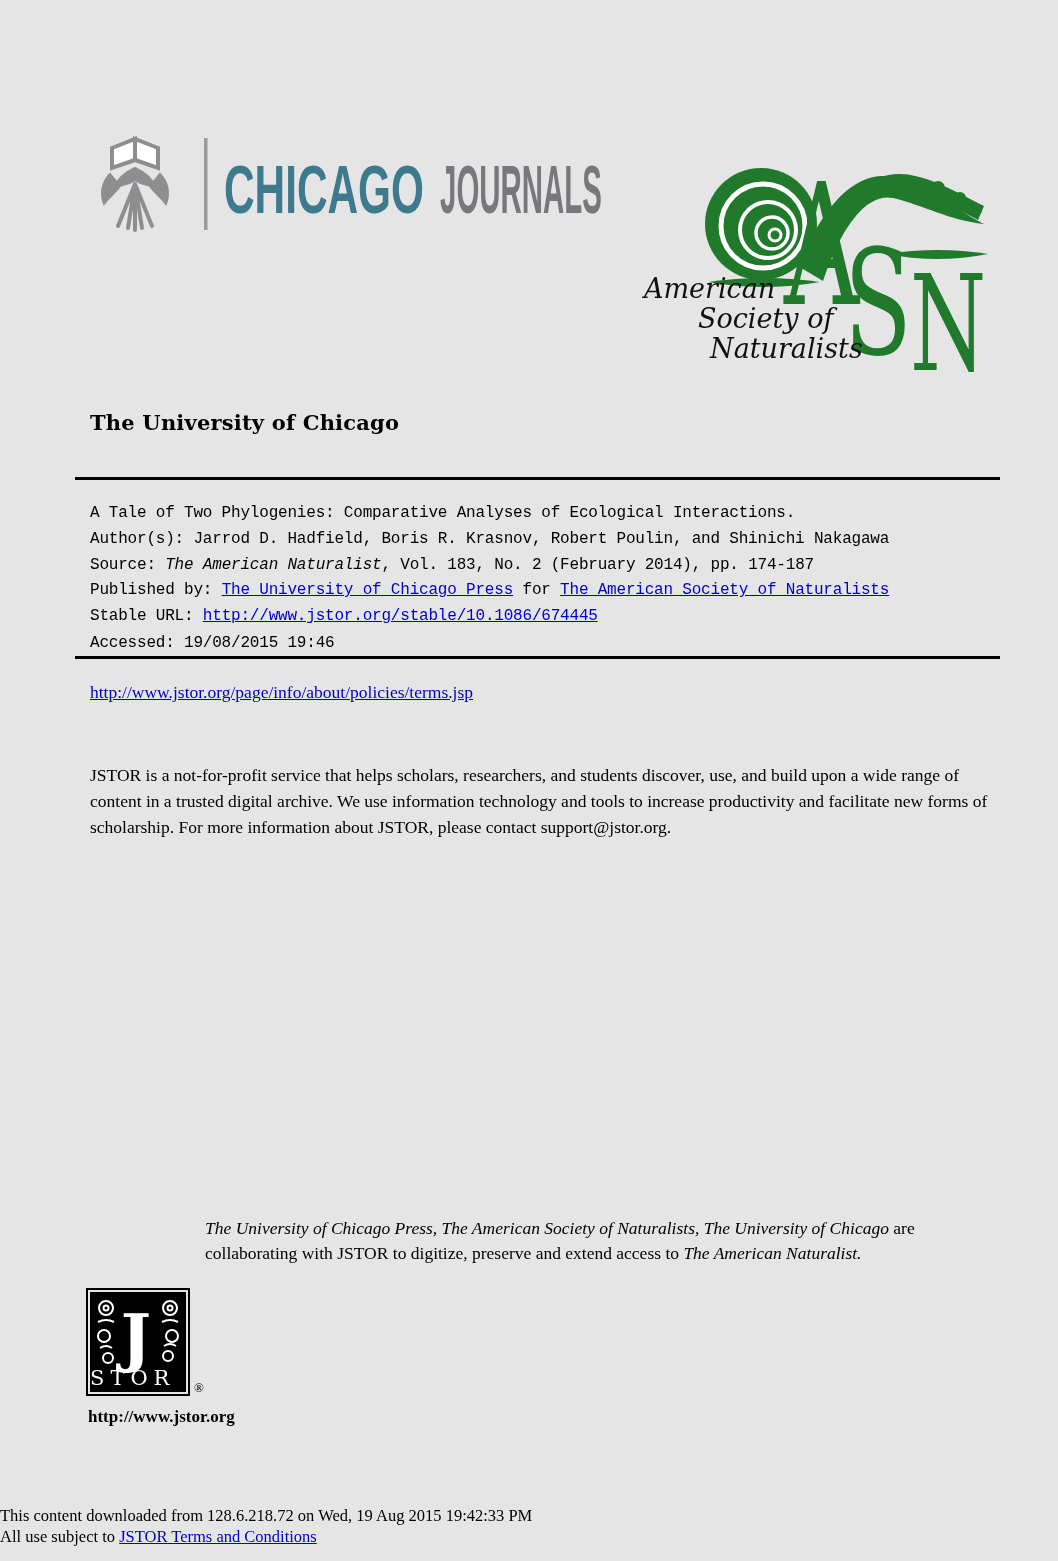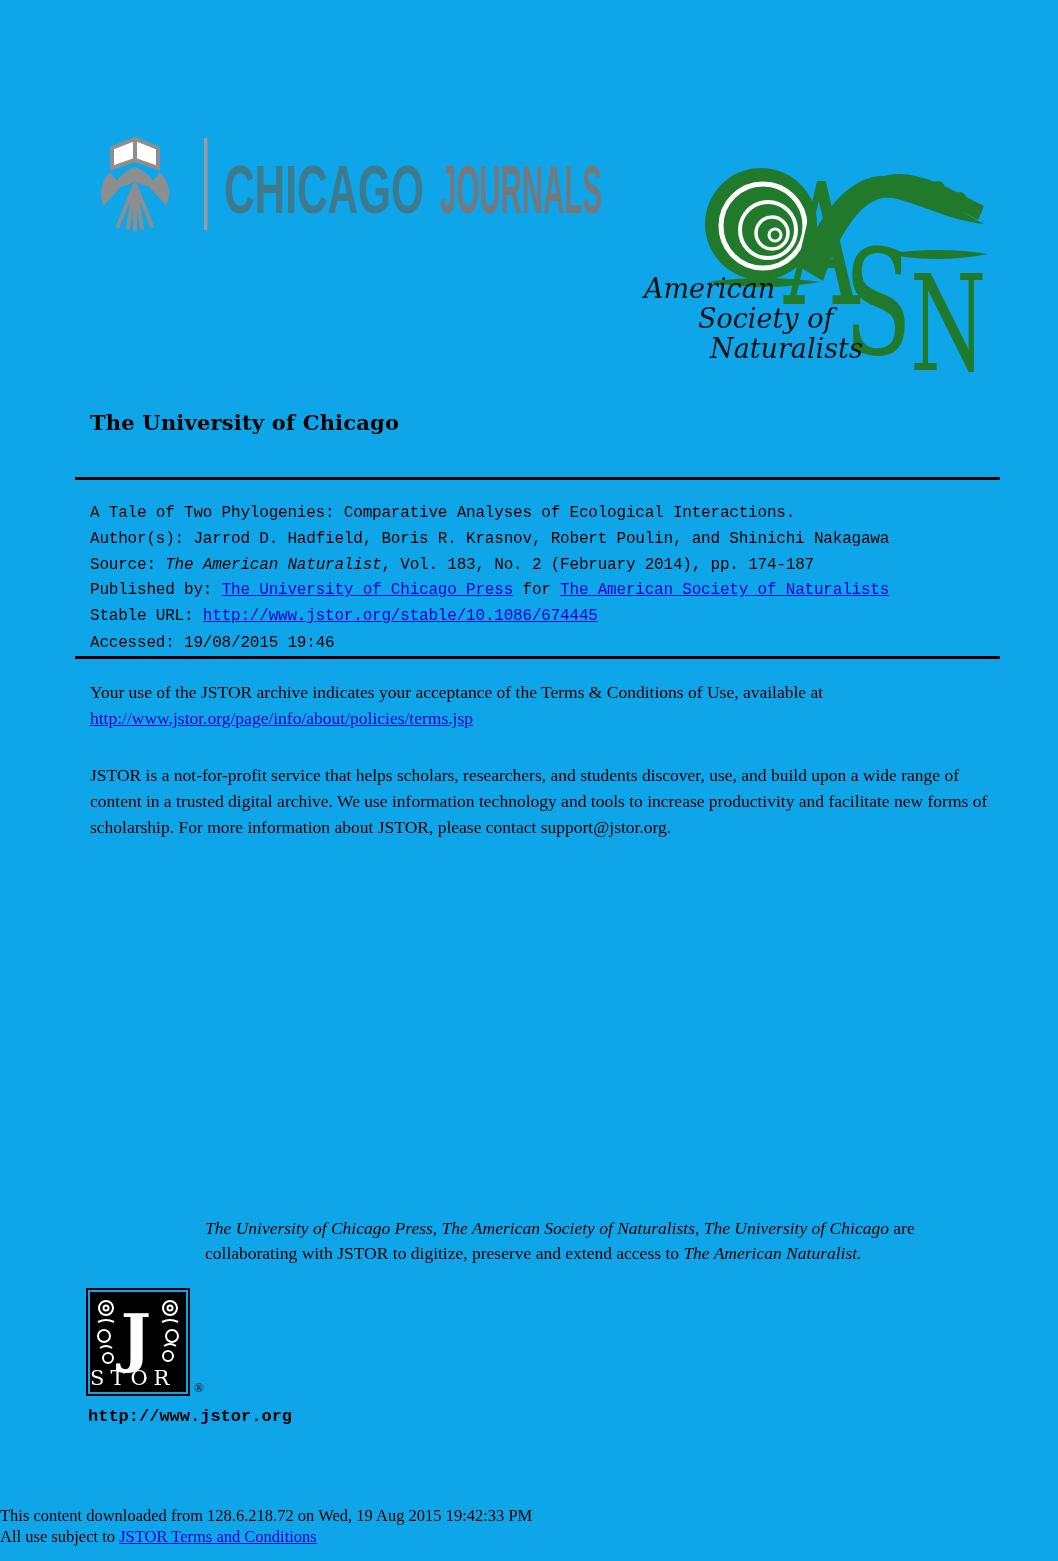--- a/index.html
+++ b/index.html
@@ -1,21 +1,21 @@
 <!DOCTYPE html>
 <html><head>
 <meta charset="utf-8">
 <style>
   * { margin:0; padding:0; box-sizing:border-box; }
   html,body { background:#ffffff; }
   .page {
     position:relative;
     width:1058px; height:1561px;
     margin:0 auto;
-    background:#0ea5e9;
+    background:#e5e5e5;
     font-family:"DejaVu Serif", serif;
     color:#000;
     overflow:hidden;
   }
 
   
   .cj-logo { position:absolute; left:88px; top:134px; }
   .asn-logo { position:absolute; left:638px; top:146px; }
 
   
@@ -78,21 +78,21 @@
     position:absolute; left:104px; bottom:-4px; font-size:13px;
     font-family:"Liberation Serif", serif;
   }
   .collab {
     position:absolute; left:205px; top:1216px; width:748px;
     font-family:"Liberation Serif", serif;
     font-size:17.5px; line-height:25px;
   }
   .jstor-url {
     position:absolute; left:88px; top:1407px;
-    font-family:Liberation Mono, monospace; font-weight:bold; font-size:17px;
+    font-family:Liberation Serif, serif; font-weight:bold; font-size:17px;
   }
 
   
   .footer {
     position:absolute; left:0; right:0; top:1505px; text-align:left;
     font-family:"Liberation Serif", serif; font-size:16.5px; line-height:21px;
   }
 </style>
 </head>
 <body>
@@ -165,21 +165,20 @@
     <div><span>Author(s): </span><span>Jarrod D. Hadfield, Boris R. Krasnov, Robert Poulin, and Shinichi Nakagawa</span></div>
     <div><span>Source: </span><span class="it">The American Naturalist</span><span>, Vol. 183, No. 2 (February 2014), pp. 174-187</span></div>
     <div><span>Published by: </span><span class="link">The University of Chicago Press</span><span> for </span><span class="link">The American Society of Naturalists</span></div>
     <div><span>Stable URL: </span><span class="link">http://www.jstor.org/stable/10.1086/674445</span></div>
     <div class="accessed-line">Accessed: 19/08/2015 19:46</div>
   </div>
 
   <div class="rule rule-2"></div>
 
   <div class="terms">
-    <div>Your use of the JSTOR archive indicates your acceptance of the Terms &amp; Conditions of Use, available at</div>
     <div><span class="link">http://www.jstor.org/page/info/about/policies/terms.jsp</span></div>
   </div>
 
   <p class="about">JSTOR is a not-for-profit service that helps scholars, researchers, and students discover, use, and build upon a wide range of content in a trusted digital archive. We use information technology and tools to increase productivity and facilitate new forms of scholarship. For more information about JSTOR, please contact support@jstor.org.</p>
 
   <div class="jstor-box-wrap">
     <div class="jstor-box">
       <svg class="flourish" width="96" height="100" viewBox="0 0 96 100">
         <g fill="none" stroke="#fff" stroke-width="2">
           <circle cx="16" cy="16" r="7"></circle>

